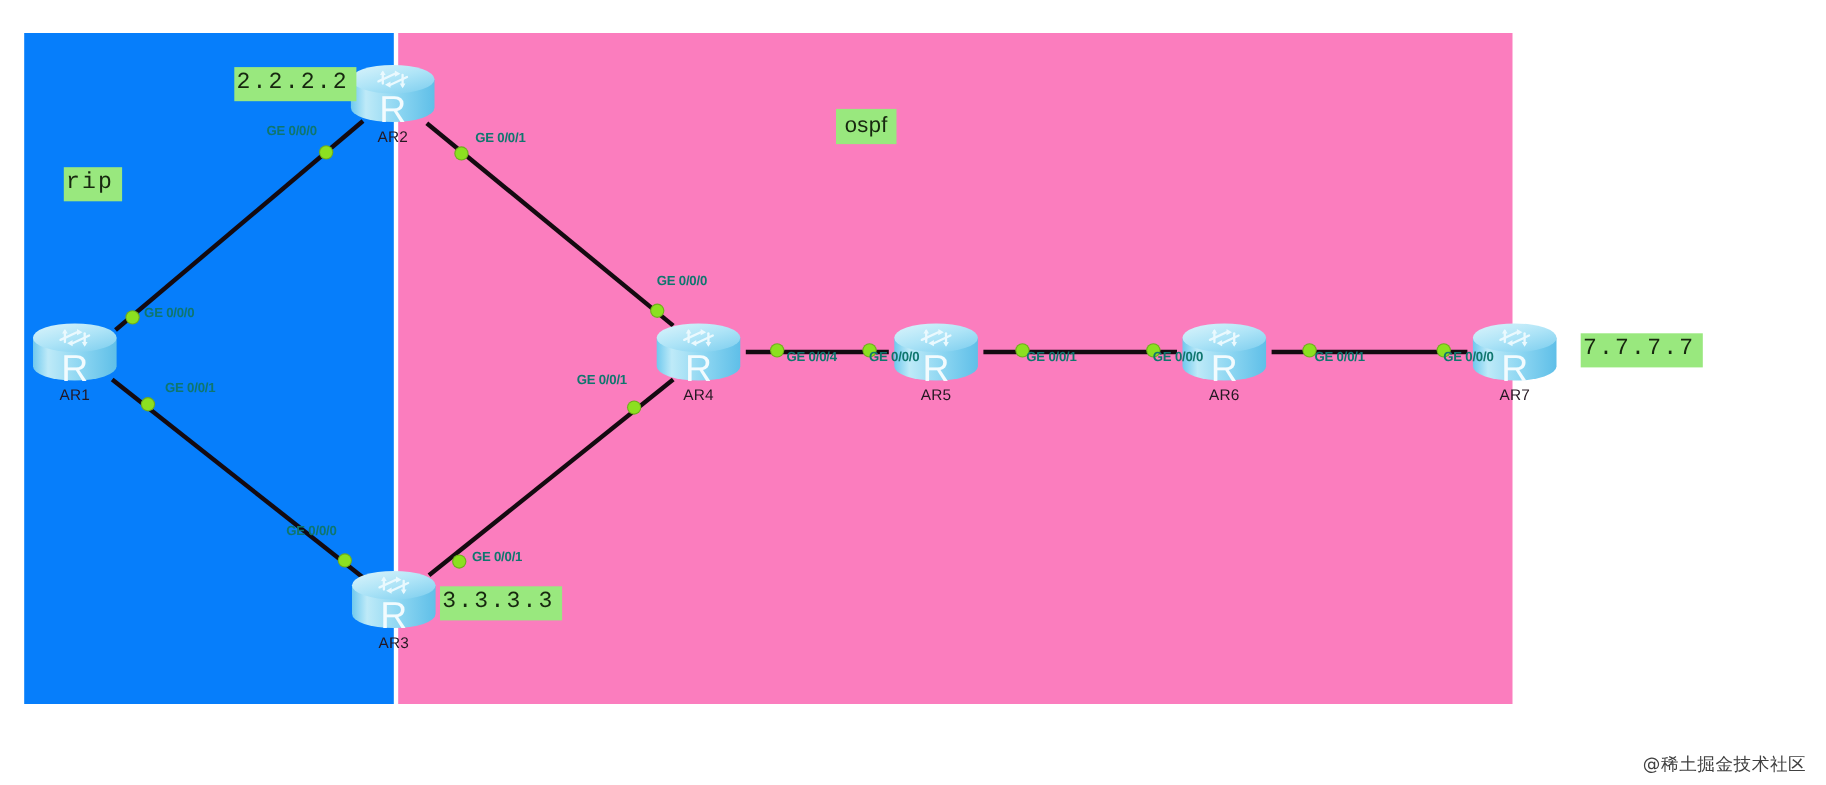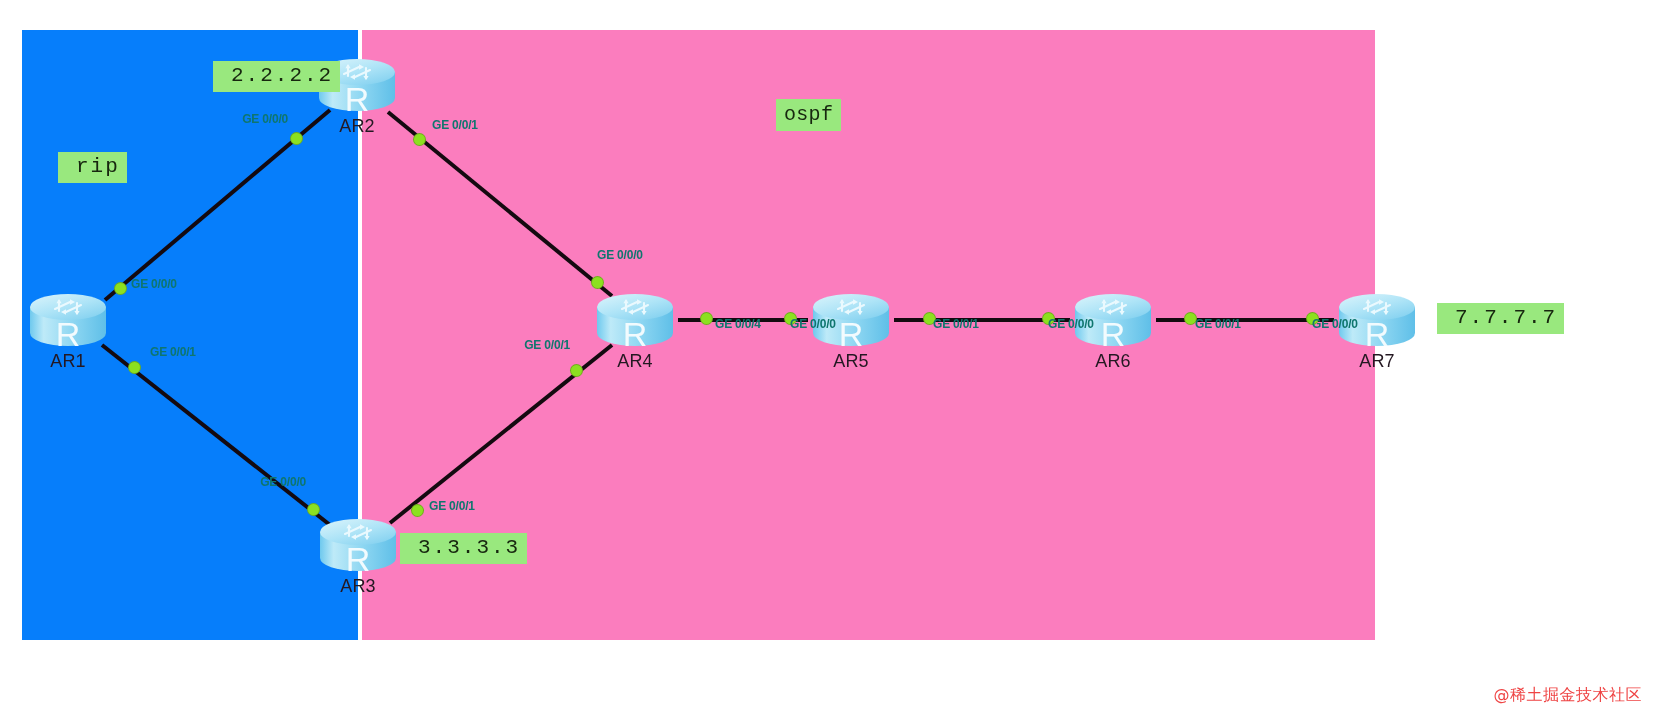--- a/index.html
+++ b/index.html
@@ -59,21 +59,21 @@
   }
   .router svg { display: block; }
 
   .router-name {
     position: absolute;
     left: 50%;
     top: 62px;
     transform: translateX(-50%);
     white-space: nowrap;
     font-family: "Liberation Sans", sans-serif;
-    font-size: 18px;
+    font-size: 14px;
     color: #241822;
     letter-spacing: .2px;
   }
 
   
   .iface-label {
     position: absolute;
     white-space: nowrap;
     font-family: "Liberation Sans", sans-serif;
     font-size: 12px;
@@ -84,40 +84,39 @@
   .iface-label.anchor-end { transform: translateX(-100%); }
 
   
   .badge {
     position: absolute;
     background: #99E87E;
     color: #17270f;
     font-family: "Liberation Mono", monospace;
     font-size: 21px;
     letter-spacing: 2px;
-    padding: 3px 7px 4px 18px;
+    padding: 3px 7px 4px 2px;
     white-space: nowrap;
     line-height: 1.15;
   }
   .badge.sans {
-    font-family: Liberation Mono, monospace;
+    font-family: Liberation Sans, sans-serif;
     letter-spacing: .3px;
     font-size: 20px;
     padding: 4px 8px 5px 8px;
-    margin-left: 16px;
   }
 
   
   #watermark {
     position: absolute;
     right: 18px;
     bottom: 8px;
     font-family: "DejaVu Sans", sans-serif;
     font-size: 16px;
-    color: #ef4444;
+    color: #404040;
     white-space: nowrap;
     letter-spacing: .5px;
   }
 </style>
 </head>
 <body>
 
 <div id="canvas">
 
   <div class="zone" id="zone-rip"></div>

